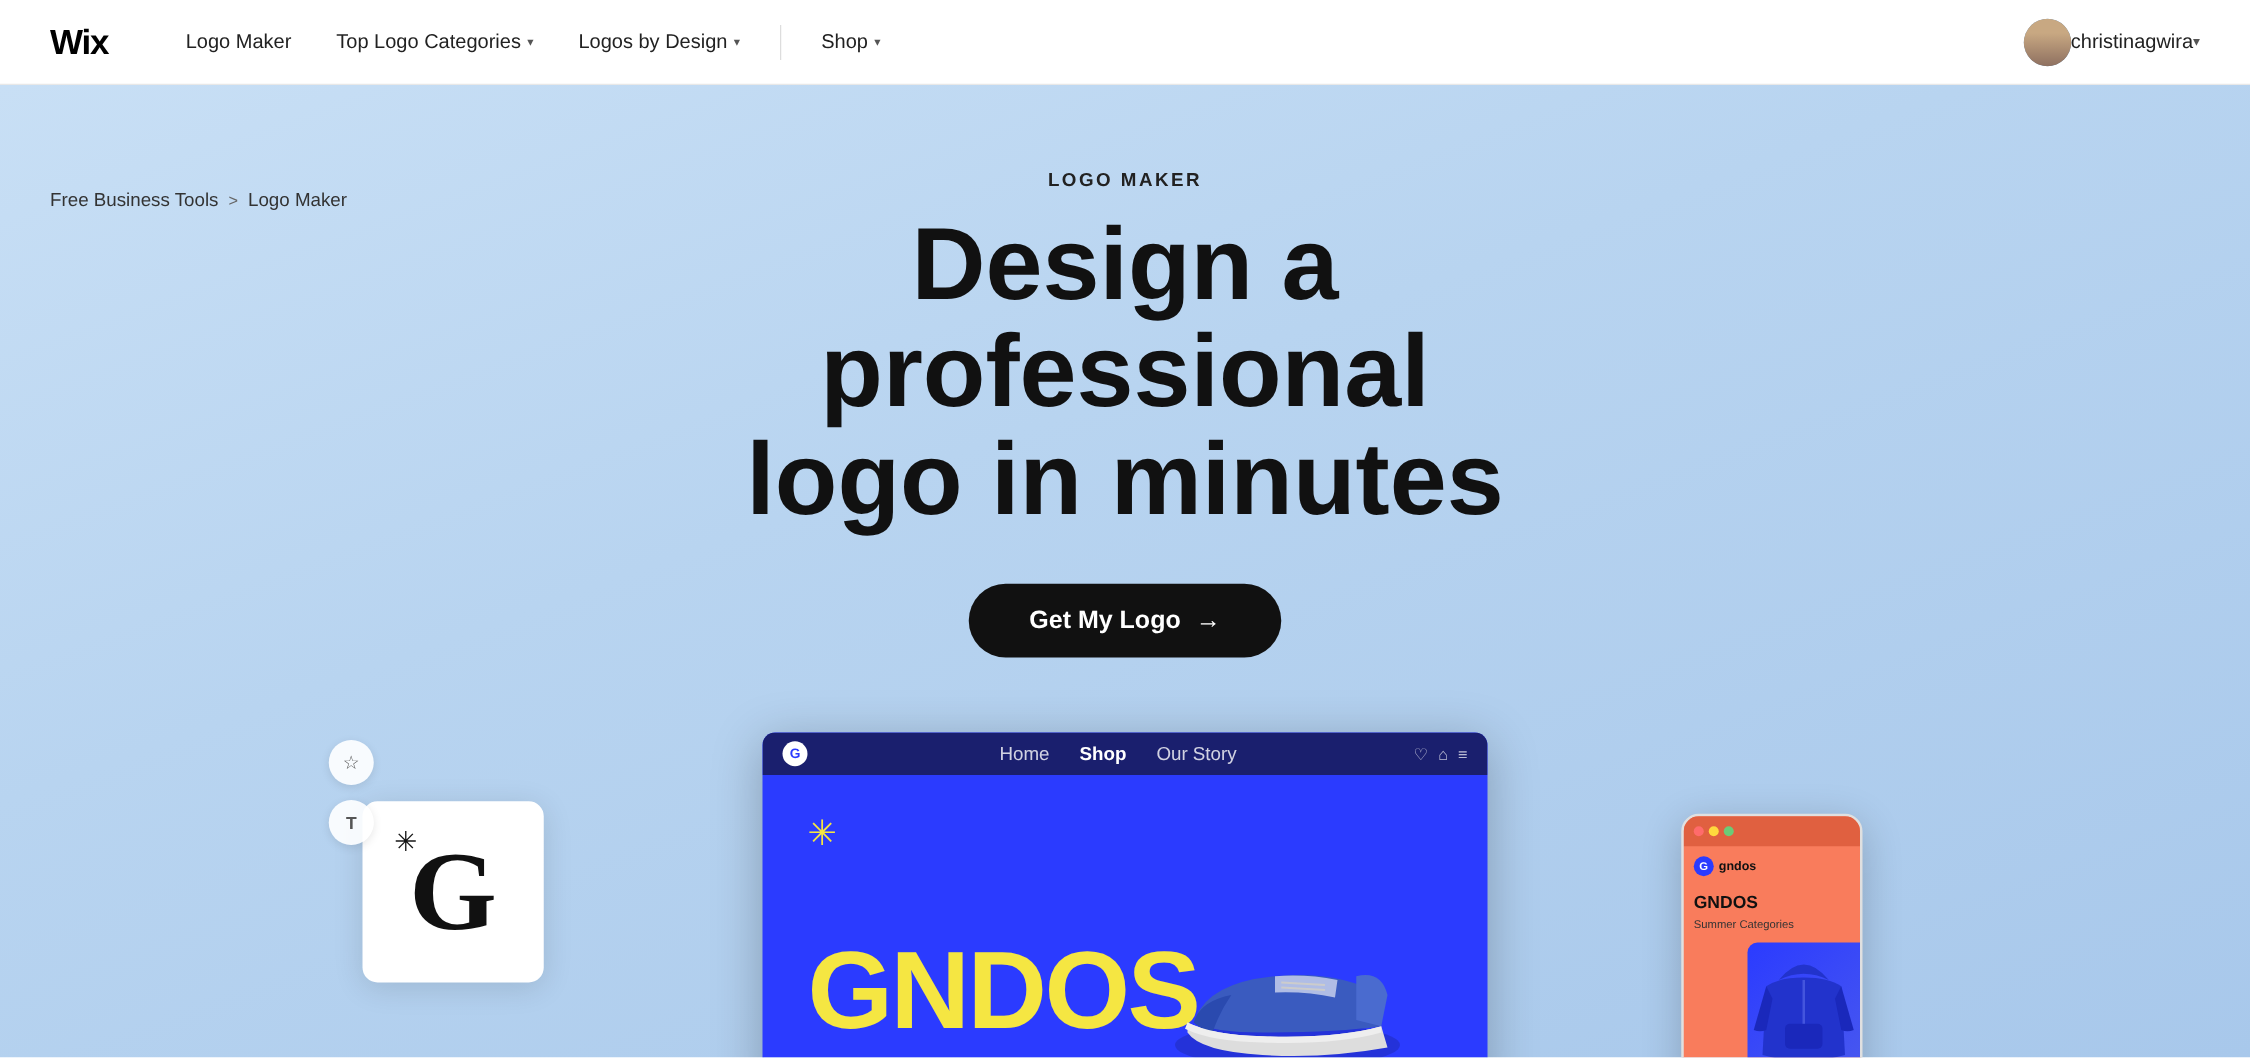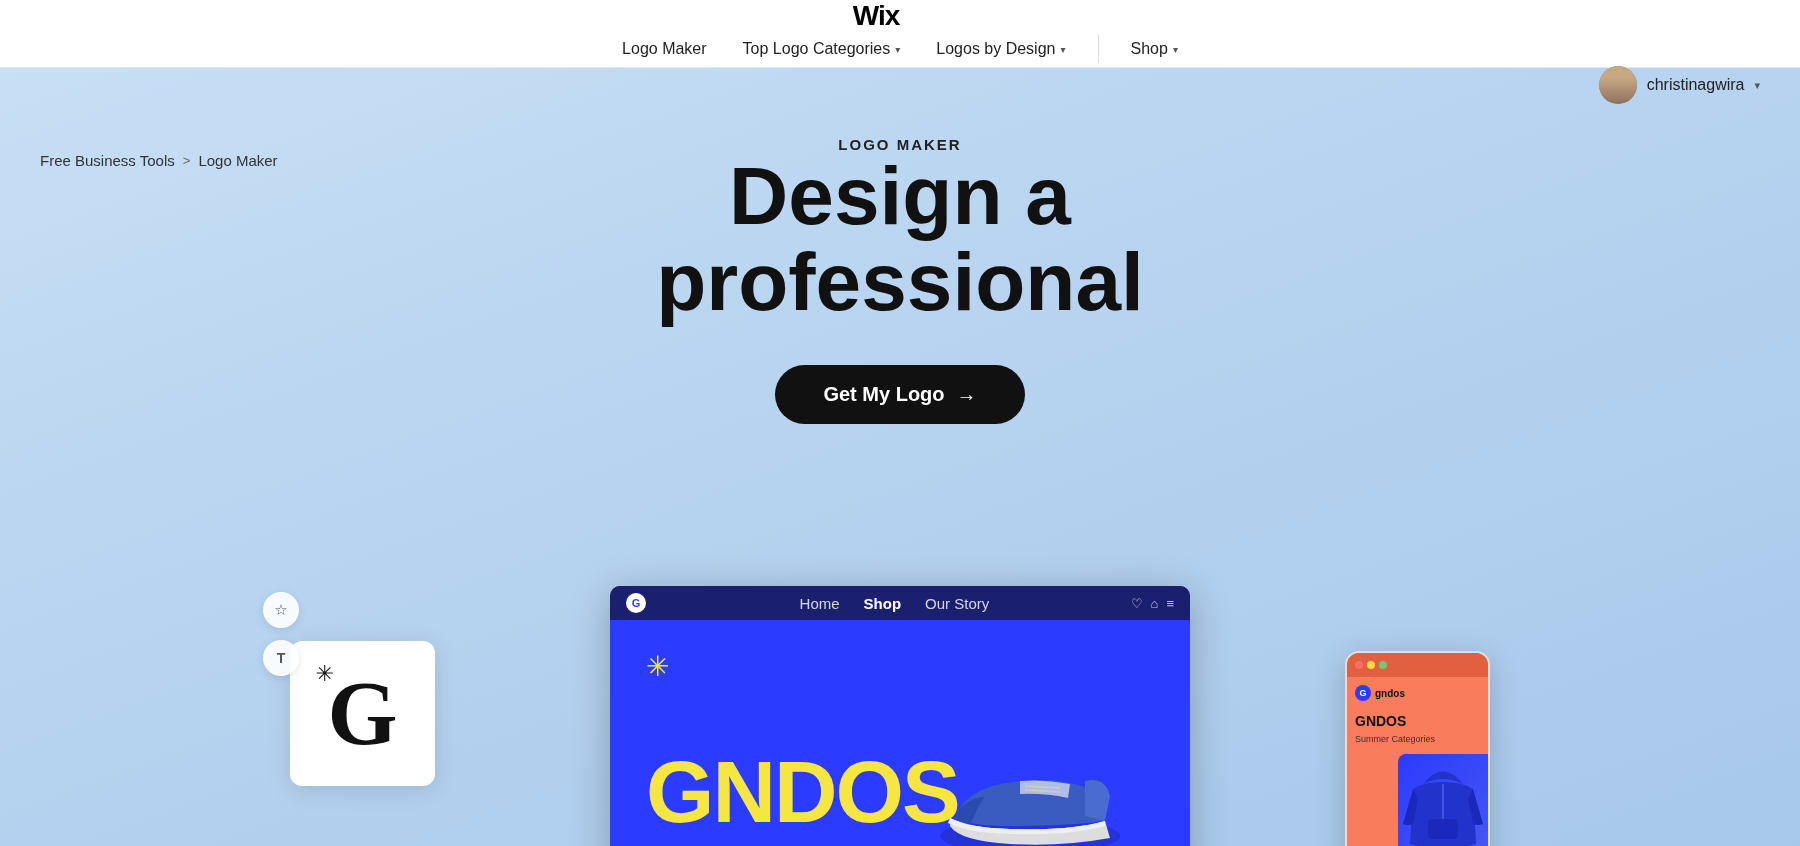--- a/index.html
+++ b/index.html
@@ -19,21 +19,20 @@
     
     .navbar {
       position: relative;
       z-index: 10;
       background: #fff;
       height: 68px;
       display: flex;
       align-items: center;
       padding: 0 40px;
       border-bottom: 1px solid #e8e8e8;
-      flex-direction: column;
     }
 
     .navbar-logo {
       font-size: 28px;
       font-weight: 900;
       letter-spacing: -1px;
       color: #000;
       margin-right: 48px;
       flex-shrink: 0;
     }
@@ -66,21 +65,20 @@
     }
 
     .nav-chevron {
       font-size: 10px;
       color: #555;
     }
 
     .navbar-user {
       display: flex;
       align-items: center;
-      gap: 10px;
       cursor: pointer;
       margin-left: auto;
     }
 
     .avatar {
       width: 38px;
       height: 38px;
       border-radius: 50%;
       background: linear-gradient(135deg, #8e9eab, #6b7a8a);
       overflow: hidden;
@@ -157,20 +155,21 @@
     .hero-label {
       margin-top: 68px;
       font-size: 15px;
       font-weight: 600;
       letter-spacing: 2px;
       color: #222;
       text-transform: uppercase;
     }
 
     .hero-title {
+      margin-top: 16px;
       font-size: 82px;
       font-weight: 900;
       color: #111;
       text-align: center;
       line-height: 1.05;
       max-width: 760px;
     }
 
     .hero-cta {
       margin-top: 40px;
@@ -501,20 +500,21 @@
   <div class="breadcrumb">
     <a class="breadcrumb-link">Free Business Tools</a>
     <span class="breadcrumb-sep">&gt;</span>
     <span class="breadcrumb-current">Logo Maker</span>
   </div>
 
   <div class="hero-label">LOGO MAKER</div>
 
   <h1 class="hero-title">
     <span>Design a professional</span><br>
+    <span>logo in minutes</span>
   </h1>
 
   <button class="hero-cta">
     <span>Get My Logo</span>
     <span class="hero-cta-arrow">→</span>
   </button>
 
   <div class="floating-icon-star">
     <span>☆</span>
   </div>

